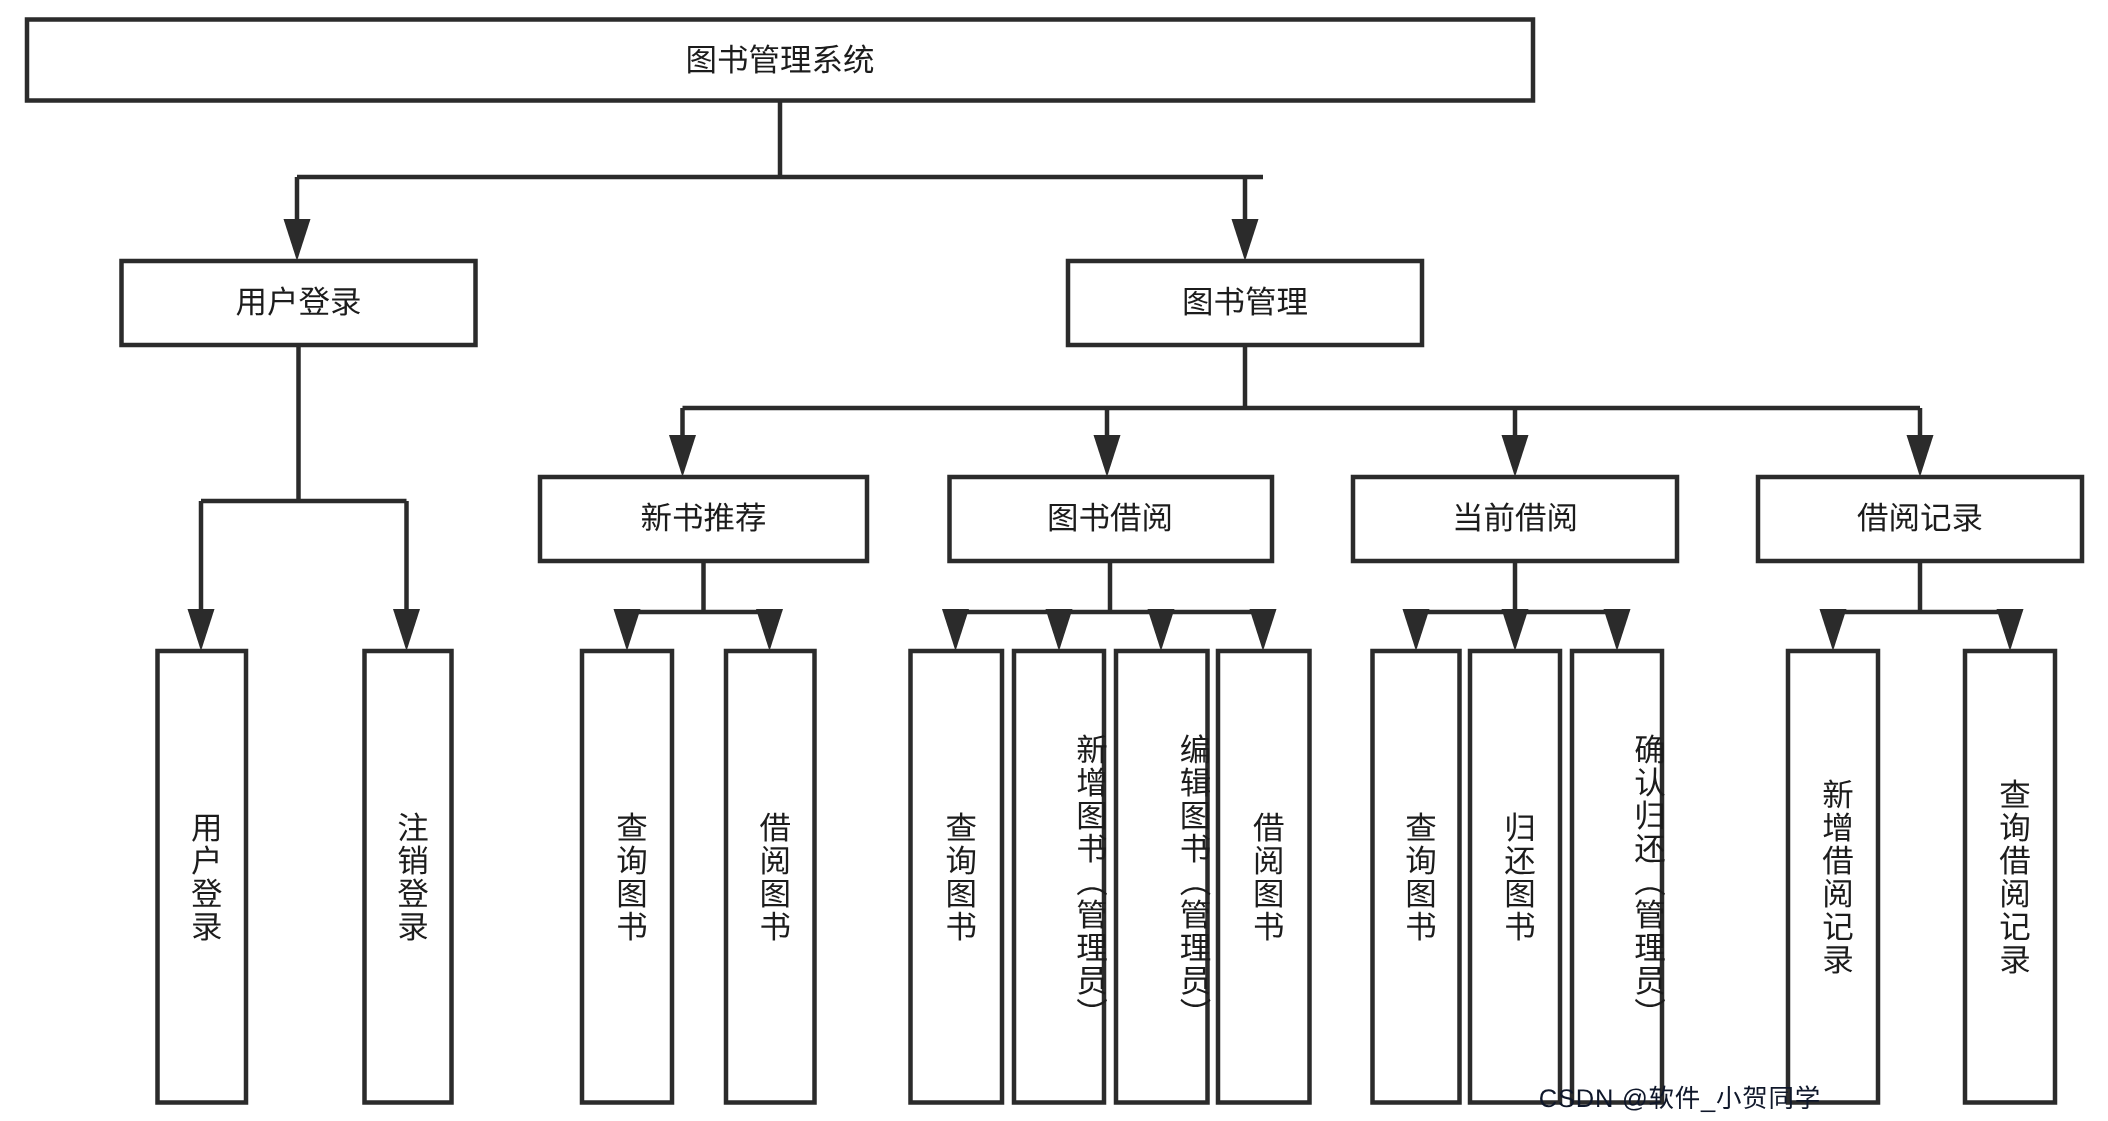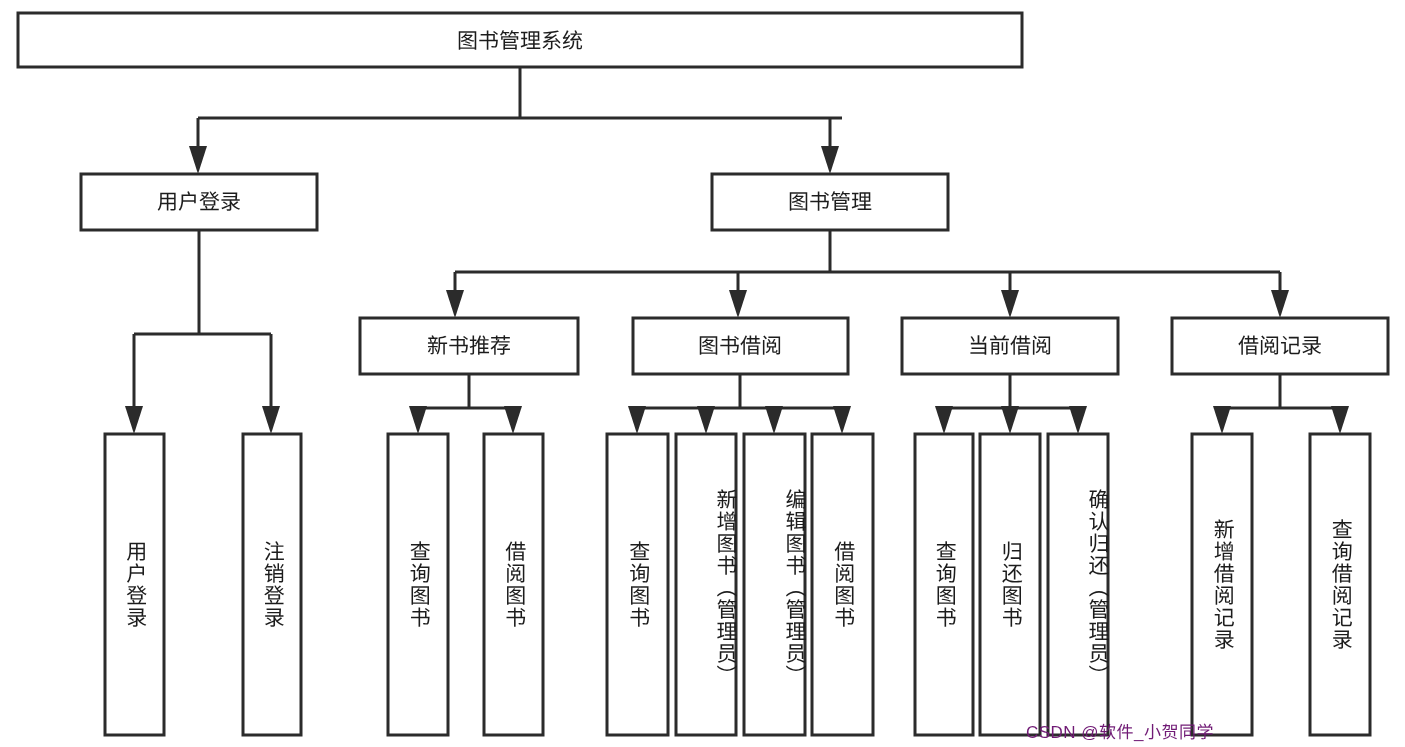--- a/index.html
+++ b/index.html
@@ -65,21 +65,21 @@
     white-space: nowrap;
     pointer-events: none;
     user-select: none;
   }
   .watermark {
     position: absolute;
     right: 8px;
     bottom: 4px;
     font-family: "Liberation Sans", "DejaVu Sans", sans-serif;
     font-size: 17px;
-    color: #701a75;
+    color: #0f172a;
     letter-spacing: 0.5px;
     white-space: nowrap;
     user-select: none;
   }
 </style>
 </head>
 <body>
 
 <div id="diagram-root">
 

